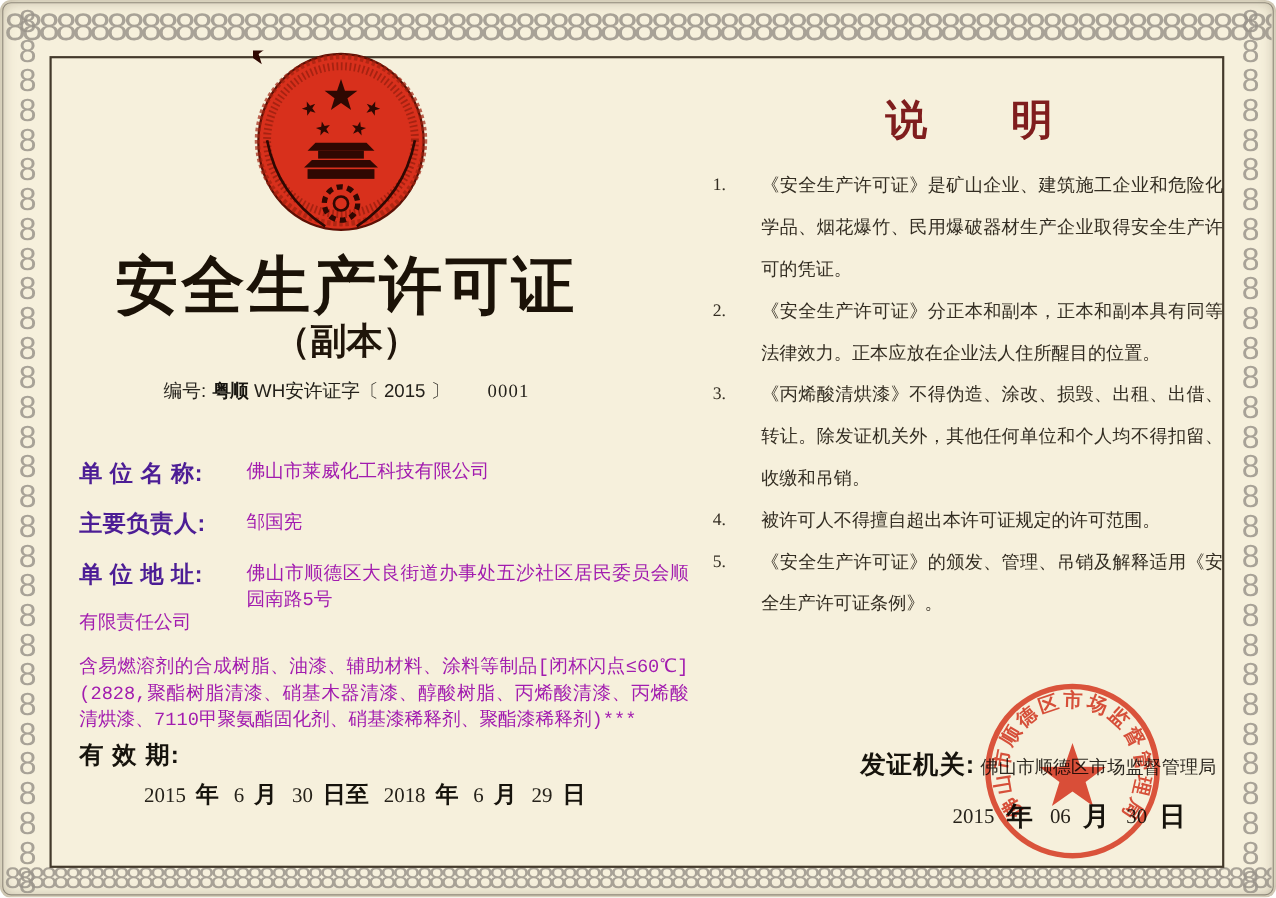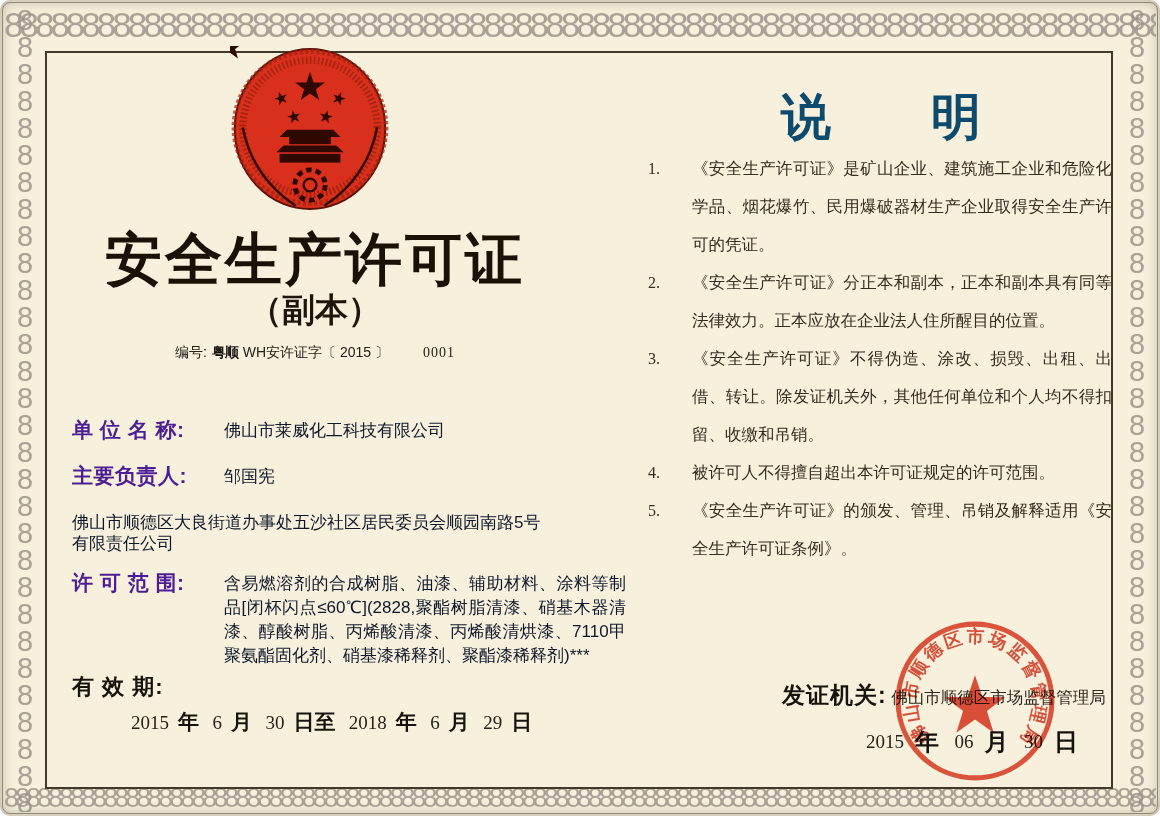--- a/index.html
+++ b/index.html
@@ -20,40 +20,40 @@
   .knot-left{left:3px;}
   .knot-right{right:3px;}
   .frame{position:absolute;left:45px;top:51px;width:1064px;height:734px;border:2.5px solid #43392b;pointer-events:none;}
 
   
   .emblem{position:absolute;left:230px;top:46px;width:160px;height:182px;}
   .title{position:absolute;left:68px;top:222px;width:494px;text-align:center;
     font-size:57px;font-weight:900;letter-spacing:3px;color:#1b1207;}
   .subtitle{position:absolute;left:68px;top:288px;width:494px;text-align:center;
     font-size:33px;font-weight:800;color:#20150a;}
-  .serial{position:absolute;left:68px;top:344px;width:494px;text-align:center;font-size:14px;color:#23201a;}
+  .serial{position:absolute;left:68px;top:344px;width:494px;text-align:center;font-size:17px;color:#23201a;}
   .serial .stamp{font-weight:900;color:#17150f;letter-spacing:-1px;margin:0 1px;}
   .serial .num{font-family:"Liberation Serif","DejaVu Serif",serif;margin-left:30px;letter-spacing:1px;}
 
   .fields{position:absolute;left:72px;top:416px;width:554px;}
   .frow{display:flex;margin-bottom:18px;}
   .frow:nth-child(3){margin-bottom:-6px;}
   .frow:nth-child(4){margin-bottom:13px;}
   .flabel{flex:none;width:152px;font-size:21px;font-weight:800;color:#4c1d95;white-space:nowrap;letter-spacing:.5px;}
-  .fvalue{flex:1;font-family:Liberation Sans, sans-serif;font-size:17px;line-height:24px;
-    color:#0f172a;padding-top:3px;text-align:justify;}
+  .fvalue{flex:1;font-family:Liberation Mono, monospace;font-size:17px;line-height:24px;
+    color:#a21caf;padding-top:3px;text-align:justify;}
 
   .validity-label{position:absolute;left:72px;top:672px;font-size:22px;font-weight:800;color:#16130c;letter-spacing:1px;}
   .validity-date{position:absolute;left:126px;top:708px;white-space:nowrap;text-align:right;}
   .vnum{font-family:"Liberation Serif","DejaVu Serif",serif;font-size:19px;color:#26221a;margin:0 5px;}
   .vchar{font-size:21px;font-weight:800;color:#16130c;margin:0 4px;}
 
   
   .heading{position:absolute;left:656px;top:84px;width:450px;text-align:center;
-    font-size:50px;font-weight:900;color:#0c4a6e;}
+    font-size:38px;font-weight:900;color:#7f1d1d;}
   .notes{position:absolute;left:648px;top:150px;width:464px;}
   .note{display:flex;}
   .note-num{flex:none;width:27px;font-size:16px;line-height:38px;
     font-family:"Liberation Serif","DejaVu Serif",serif;color:#332d22;}
   .note-text{flex:1;font-family:"Liberation Serif","DejaVu Serif",serif;
     font-size:16.5px;line-height:38px;color:#332d22;text-align:justify;margin-left:17px;}
 
   .issuer{position:absolute;left:782px;top:680px;white-space:nowrap;}
   .issuer-label{font-size:23px;font-weight:800;color:#16130c;letter-spacing:1px;}
   .issuer-value{font-family:"Liberation Serif","DejaVu Serif",serif;font-size:16.5px;color:#2e2a22;}
@@ -111,27 +111,27 @@
   <div class="fields">
     <div class="frow">
       <div class="flabel">单 位 名 称:</div>
       <div class="fvalue">佛山市莱威化工科技有限公司</div>
     </div>
     <div class="frow">
       <div class="flabel">主要负责人:</div>
       <div class="fvalue">邹国宪</div>
     </div>
     <div class="frow">
+      <div class="flabel">单 位 地 址:</div>
       <div class="fvalue">佛山市顺德区大良街道办事处五沙社区居民委员会顺园南路5号</div>
     </div>
     <div class="frow">
       <div class="fvalue">有限责任公司</div>
     </div>
     <div class="frow">
-      <div class="flabel">许 可 范 围:</div>
       <div class="fvalue">含易燃溶剂的合成树脂、油漆、辅助材料、涂料等制品[闭杯闪点≤60℃](2828,聚酯树脂清漆、硝基木器清漆、醇酸树脂、丙烯酸清漆、丙烯酸清烘漆、7110甲聚氨酯固化剂、硝基漆稀释剂、聚酯漆稀释剂)***</div>
     </div>
   </div>
 
   <div class="validity-label">有 效 期:</div>
   <div class="validity-date">
     <span class="vnum">2015</span><span class="vchar">年</span>
     <span class="vnum">6</span><span class="vchar">月</span>
     <span class="vnum">30</span><span class="vchar">日至</span>
     <span class="vnum">2018</span><span class="vchar">年</span>
@@ -144,21 +144,21 @@
     <div class="note">
       <div class="note-num">1.</div>
       <div class="note-text">《安全生产许可证》是矿山企业、建筑施工企业和危险化学品、烟花爆竹、民用爆破器材生产企业取得安全生产许可的凭证。</div>
     </div>
     <div class="note">
       <div class="note-num">2.</div>
       <div class="note-text">《安全生产许可证》分正本和副本，正本和副本具有同等法律效力。正本应放在企业法人住所醒目的位置。</div>
     </div>
     <div class="note">
       <div class="note-num">3.</div>
-      <div class="note-text">《安全生产许可证》不得伪造、涂改、损毁、出租、出借、转让。除发证机关外，其他任何单位和个人均不得扣留、收缴和吊销。</div>
+      <div class="note-text">《丙烯酸清烘漆》不得伪造、涂改、损毁、出租、出借、转让。除发证机关外，其他任何单位和个人均不得扣留、收缴和吊销。</div>
     </div>
     <div class="note">
       <div class="note-num">4.</div>
       <div class="note-text">被许可人不得擅自超出本许可证规定的许可范围。</div>
     </div>
     <div class="note">
       <div class="note-num">5.</div>
       <div class="note-text">《安全生产许可证》的颁发、管理、吊销及解释适用《安全生产许可证条例》。</div>
     </div>
   </div>

